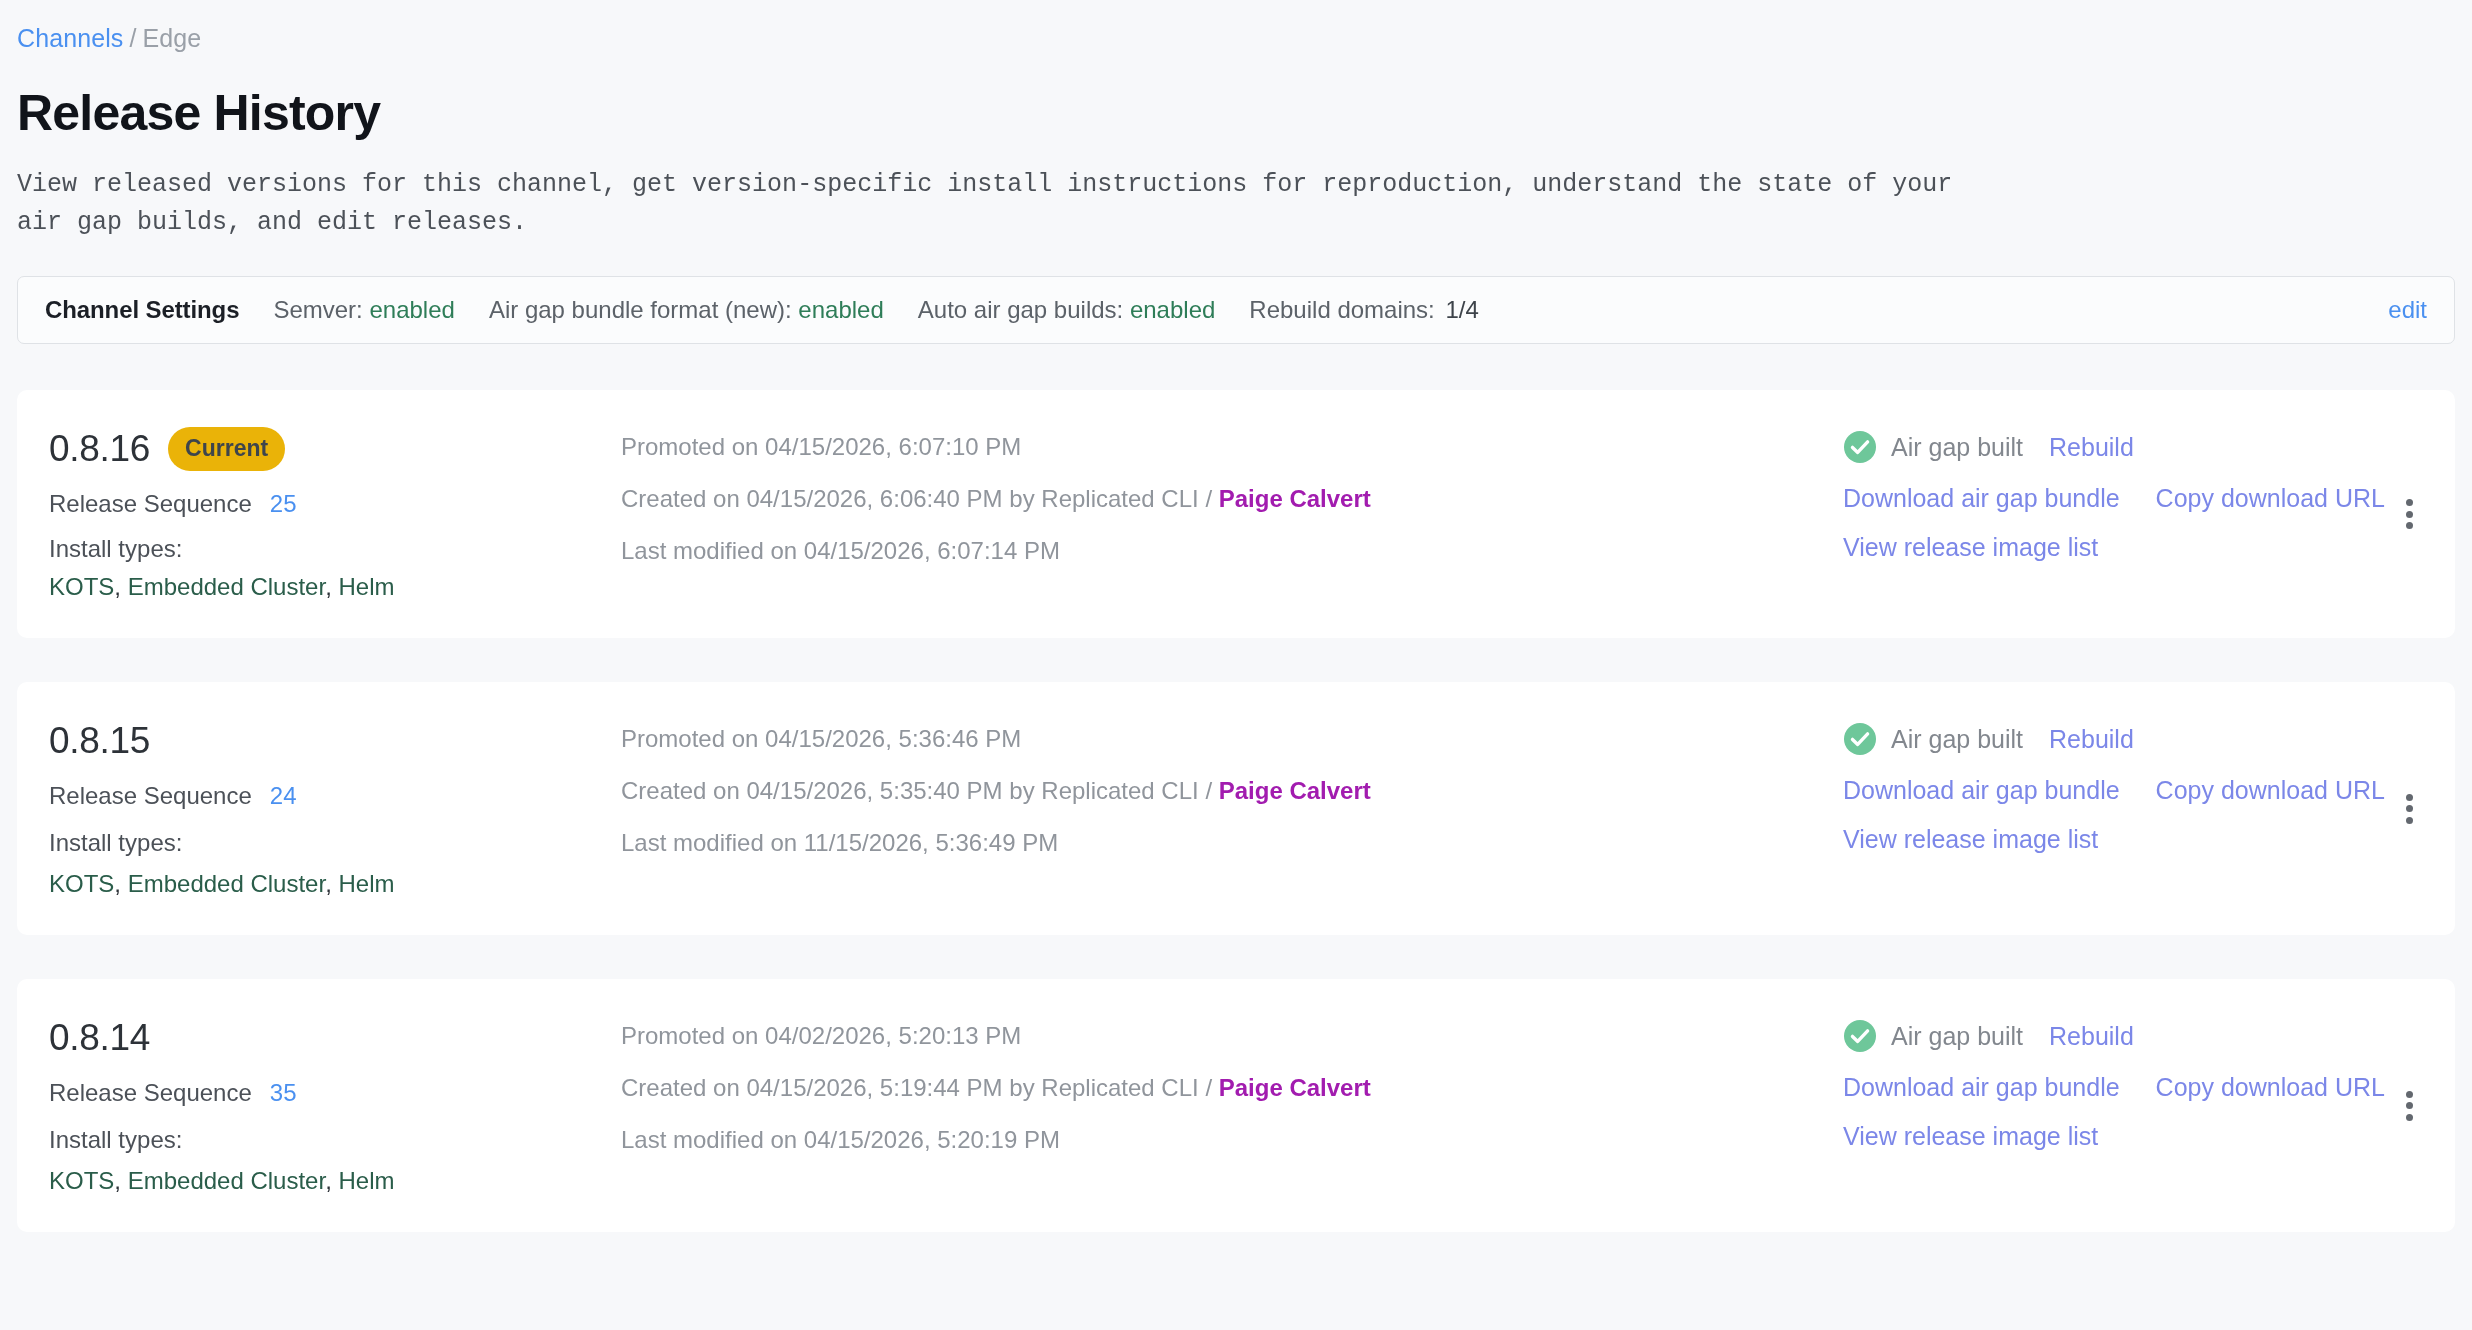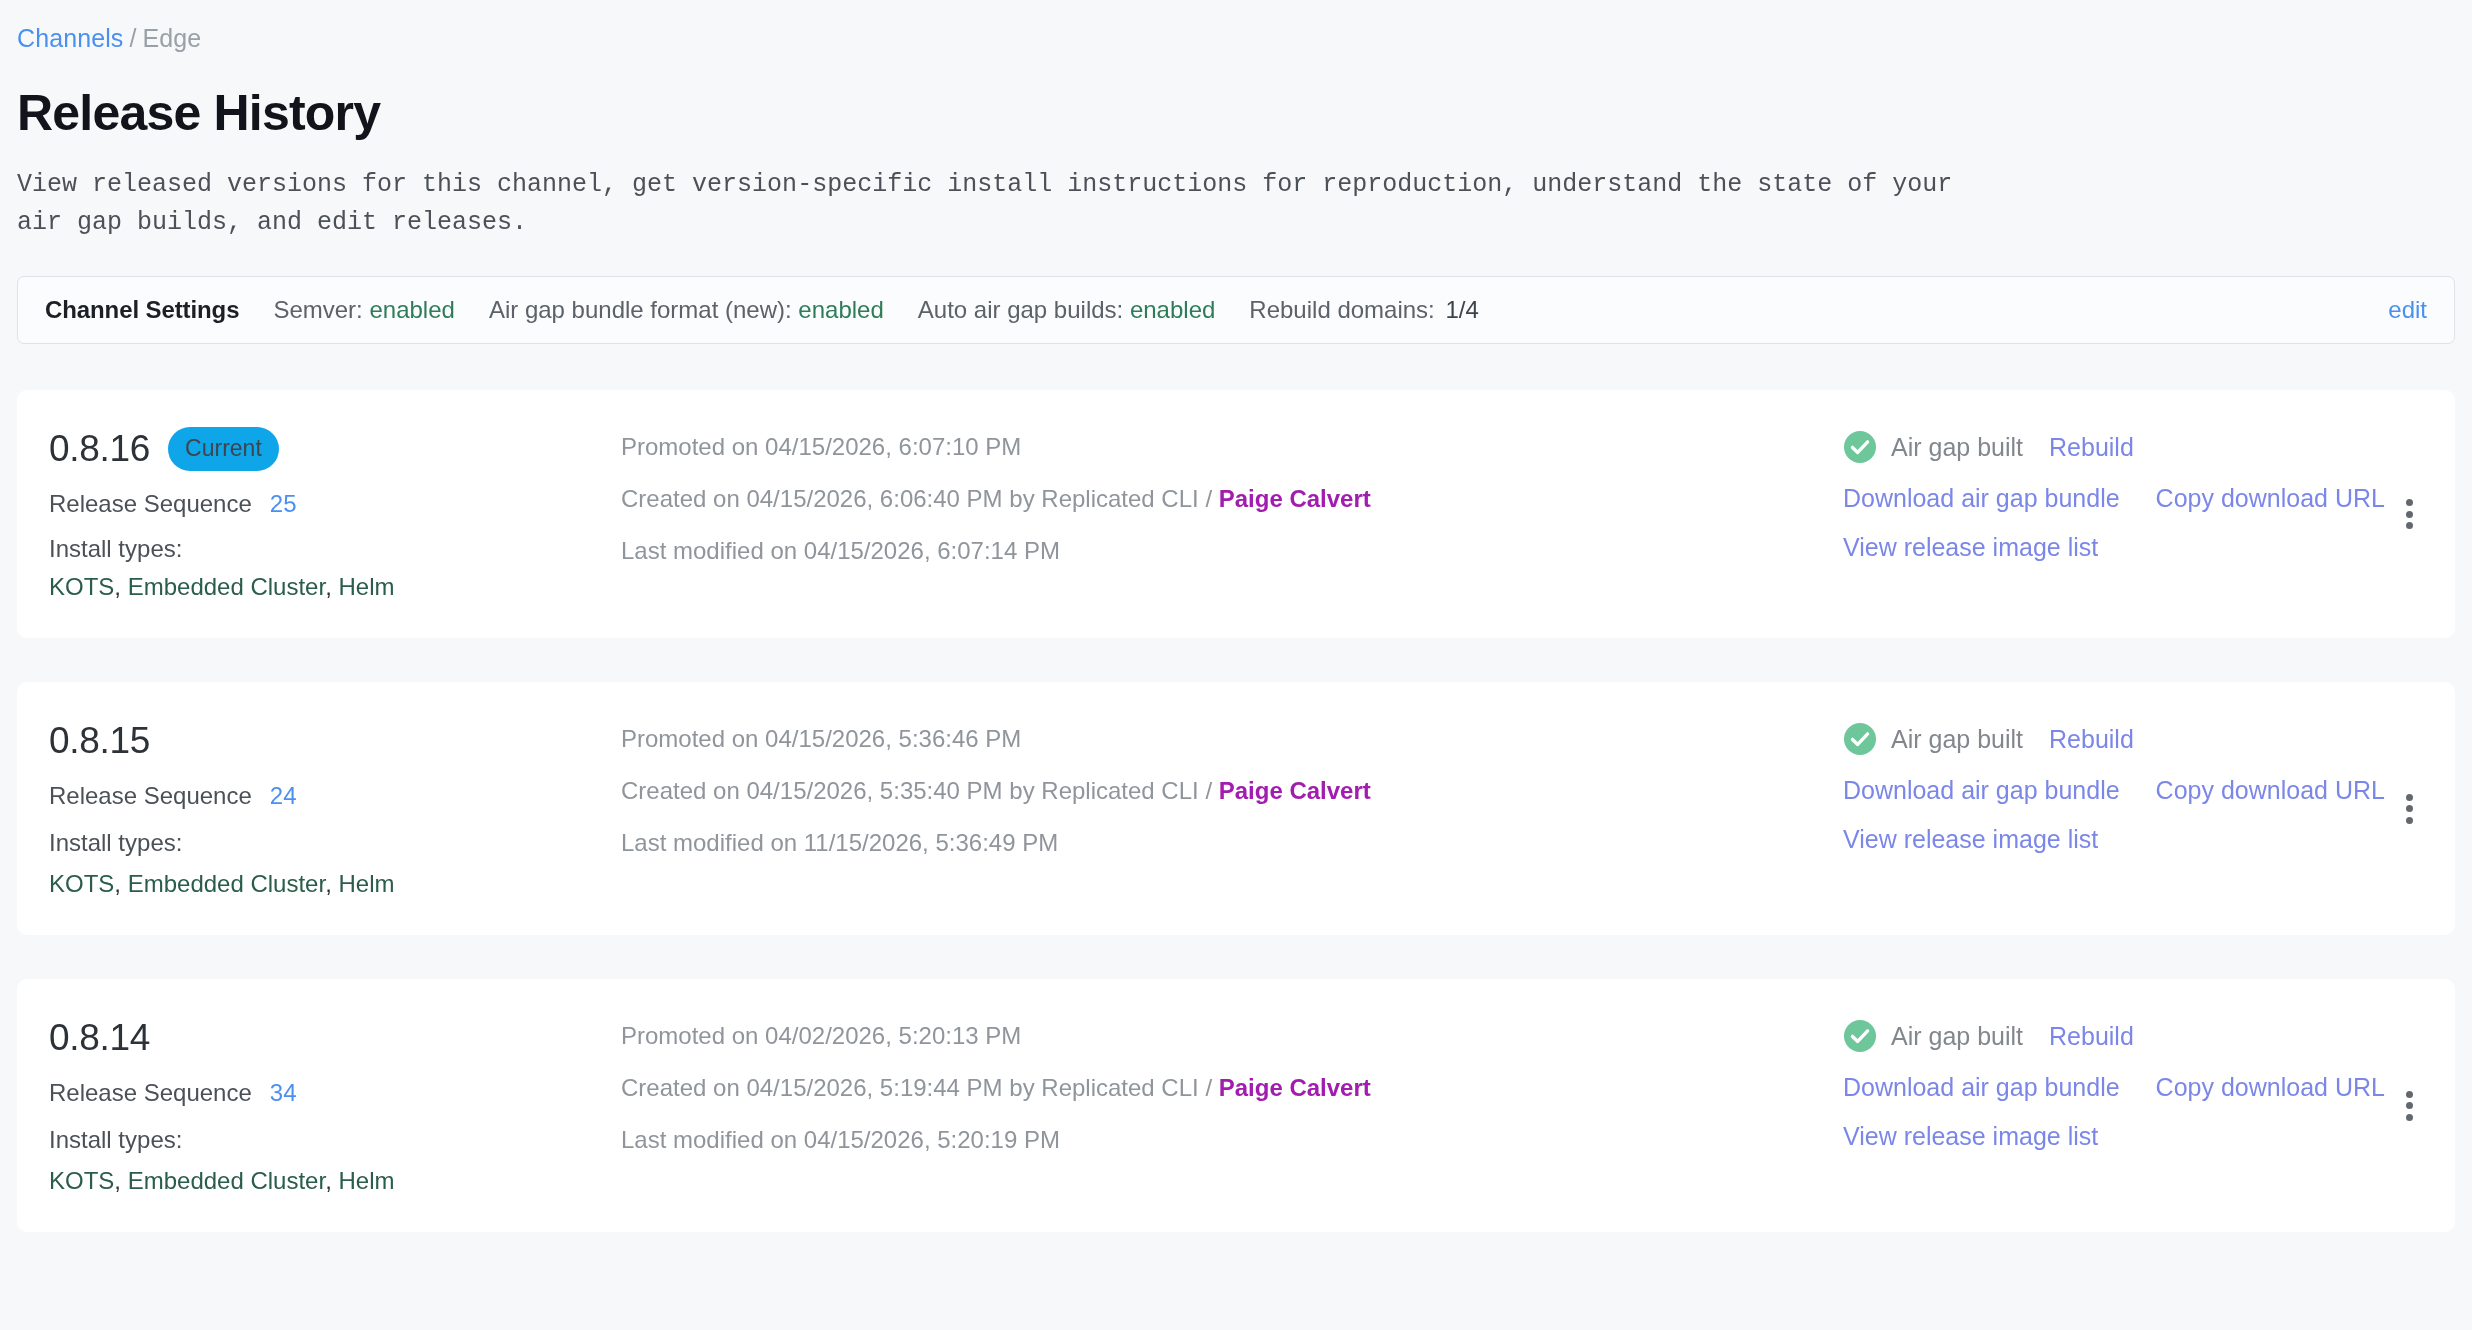--- a/index.html
+++ b/index.html
@@ -127,27 +127,28 @@
     height: 46px;
   }
   .version-number {
     font-size: 37px;
     line-height: 44px;
     font-weight: 400;
     color: #2d3238;
     letter-spacing: -0.3px;
   }
   .badge-current {
-    background: #0ea5e9;
+    background: #eab308;
     color: #3e454c;
     font-size: 23px;
     line-height: 23px;
     padding: 10px 17px 11px 17px;
     border-radius: 22px;
     white-space: nowrap;
+    font-weight: bold;
   }
   .seq-row {
     margin-top: 17px;
     font-size: 24px;
     line-height: 30px;
     color: #4c5158;
   }
   .seq-row .seq-val {
     color: #4a90f0;
     margin-left: 18px;
@@ -414,21 +415,21 @@
         </div>
       </div>
     </div>
 
     <div class="release-card">
       <div class="col-version">
         <div class="version-row">
           <span class="version-number">0.8.14</span>
         </div>
         <div class="seq-row">
-          <span>Release Sequence</span><span class="seq-val">34</span>
+          <span>Release Sequence</span><span class="seq-val">35</span>
         </div>
         <div class="install-label">Install types:</div>
         <div class="install-types">
           <a class="it-link">KOTS</a><span class="it-sep">, </span><a class="it-link">Embedded Cluster</a><span class="it-sep">, </span><a class="it-link">Helm</a>
         </div>
       </div>
 
       <div class="col-meta">
         <div class="meta-line">Promoted on 04/02/2026, 5:20:13 PM</div>
         <div class="meta-line">

